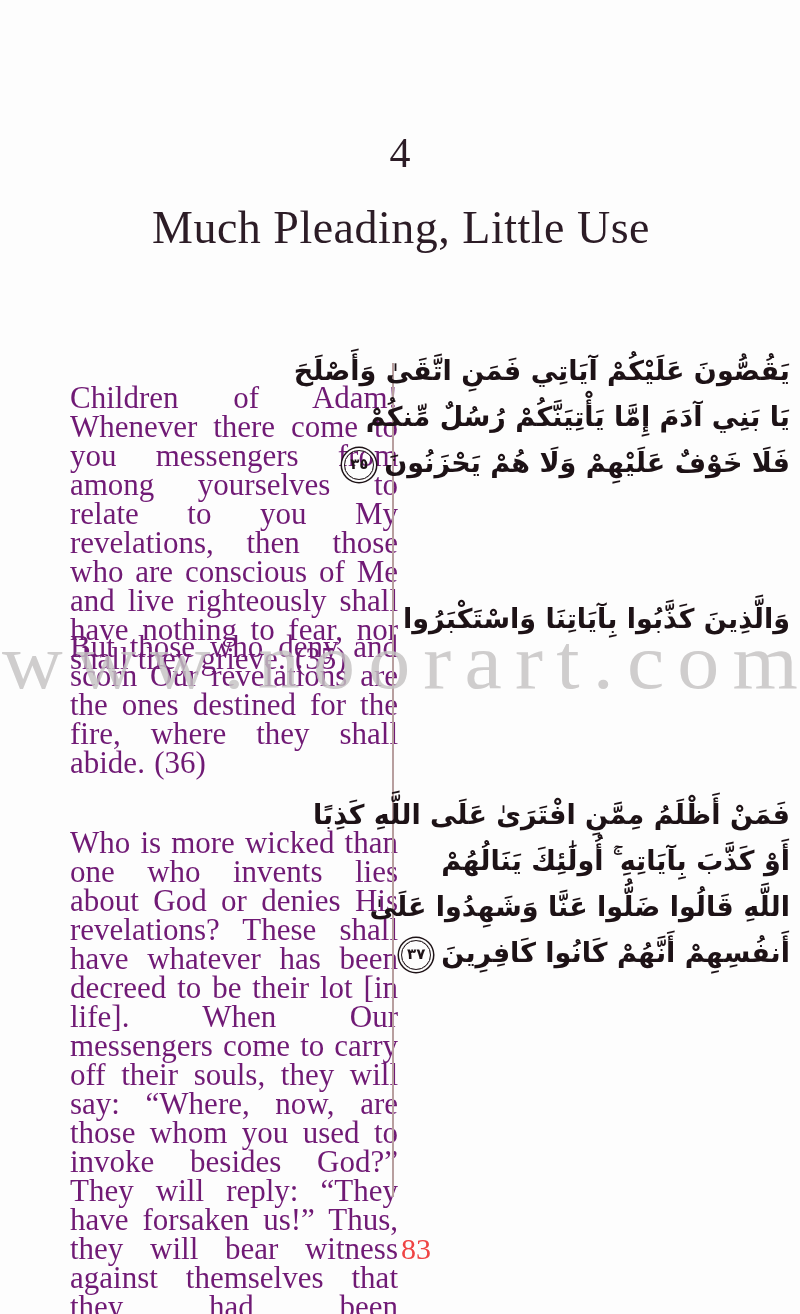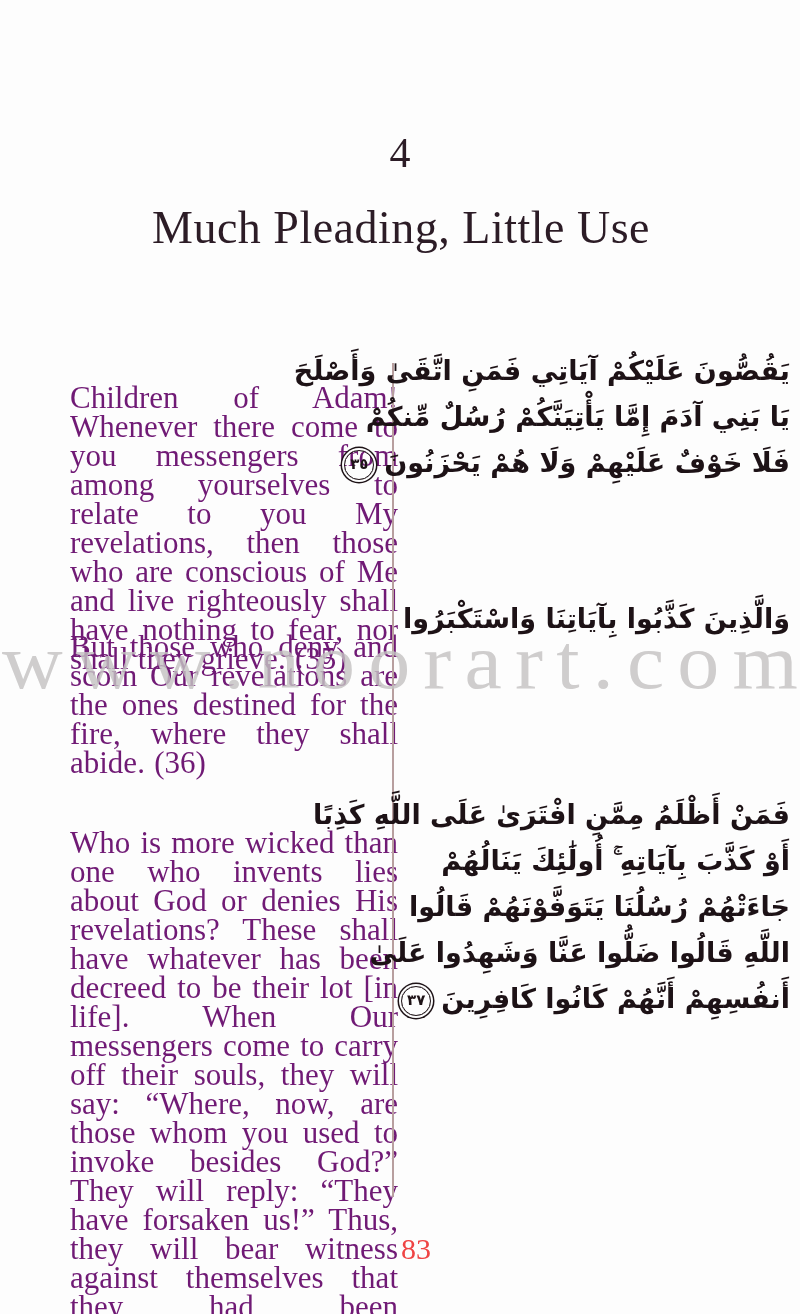--- a/index.html
+++ b/index.html
@@ -162,21 +162,20 @@
       </div>
     </div>
 
     <div class="arabic-block block-2">
       <div class="arabic-line">وَالَّذِينَ كَذَّبُوا بِآيَاتِنَا وَاسْتَكْبَرُوا</div>
     </div>
 
     <div class="arabic-block block-3">
       <div class="arabic-line">فَمَنْ أَظْلَمُ مِمَّنِ افْتَرَىٰ عَلَى اللَّهِ كَذِبًا</div>
       <div class="arabic-line">أَوْ كَذَّبَ بِآيَاتِهِ ۚ أُولَٰئِكَ يَنَالُهُمْ</div>
-      <div class="arabic-line">جَاءَتْهُمْ رُسُلُنَا يَتَوَفَّوْنَهُمْ قَالُوا</div>
       <div class="arabic-line">اللَّهِ قَالُوا ضَلُّوا عَنَّا وَشَهِدُوا عَلَىٰ</div>
       <div class="arabic-line last-line">
         <span>أَنفُسِهِمْ أَنَّهُمْ كَانُوا كَافِرِينَ</span><span class="ayah-marker">٣٧</span>
       </div>
     </div>
 
   </div>
 
   <div class="watermark">
       <span>w</span>

